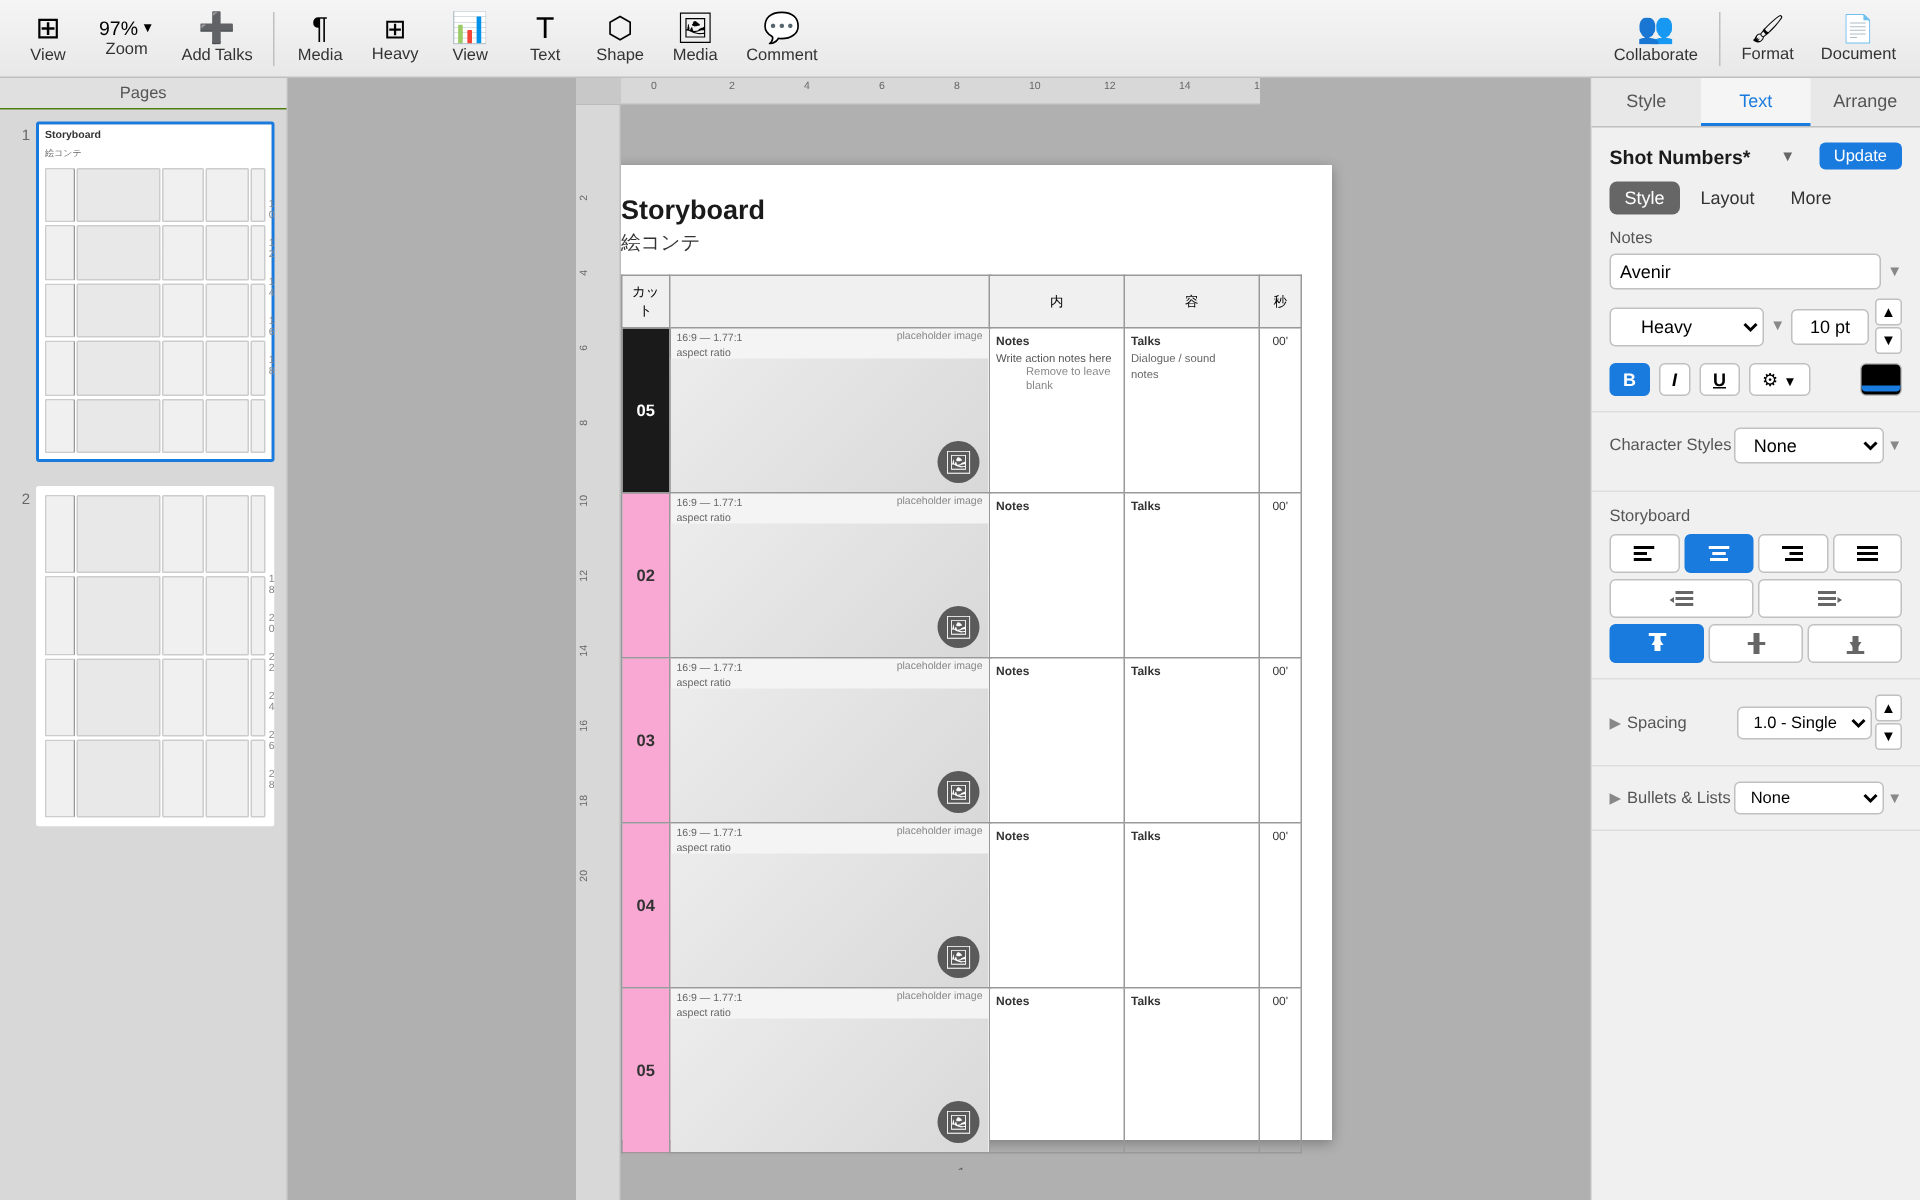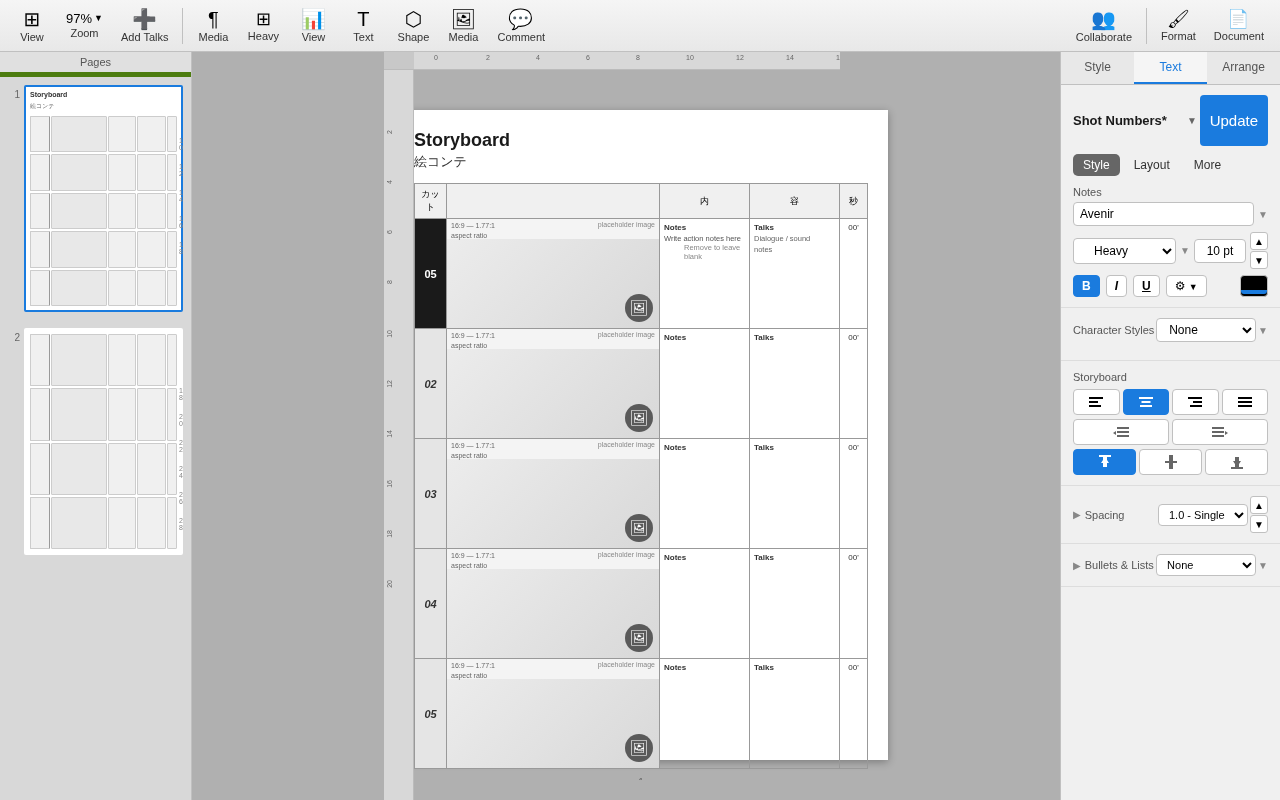--- a/index.html
+++ b/index.html
@@ -53,21 +53,21 @@
       display: flex;
       flex-direction: column;
       border-right: 1px solid #c0c0c0;
       flex-shrink: 0;
     }
     #pages-label {
       text-align: center;
       font-size: 11px;
       color: #555;
       padding: 4px 0;
-      border-bottom: 5px solid #4d7c0f;
+      border-bottom: 1px solid #4d7c0f;
       background: #e0e0e0;
     }
     #pages-list {
       flex: 1;
       overflow-y: auto;
       padding: 8px;
       display: flex;
       flex-direction: column;
       gap: 8px;
       position: relative;
@@ -139,23 +139,22 @@
     .shot-num-cell {
       text-align: center;
       background: #1a1a1a;
       color: white;
       font-weight: bold;
       font-size: 11px;
       vertical-align: middle;
       padding: 4px;
     }
     .shot-num-cell.white-bg {
-      background: #e5e5e5;
+      background: #f9a8d4;
       color: #333;
-      font-style: italic;
     }
 
     
     .page-number { text-align: center; font-size: 10px; color: #666; margin-top: 8px; }
 
     
     #right-panel {
       width: 220px;
       background: #f0f0f0;
       border-left: 1px solid #c0c0c0;
@@ -194,22 +193,22 @@
       justify-content: space-between;
       margin-bottom: 8px;
     }
     .panel-title { font-size: 13px; font-weight: 600; color: #1a1a1a; }
     .panel-title-row { display: flex; align-items: center; gap: 20px; }
     .update-btn {
       background: #1a7bde;
       color: white;
       border: none;
       border-radius: 4px;
-      padding: 17px 10px;
-      font-size: 15px;
+      padding: 3px 10px;
+      font-size: 11px;
       cursor: pointer;
     }
     .chevron-icon { font-size: 10px; color: #666; }
 
     
     .mini-tabs { display: flex; gap: 4px; margin-bottom: 10px; }
     .mini-tab {
       padding: 4px 10px;
       border-radius: 5px;
       font-size: 12px;

